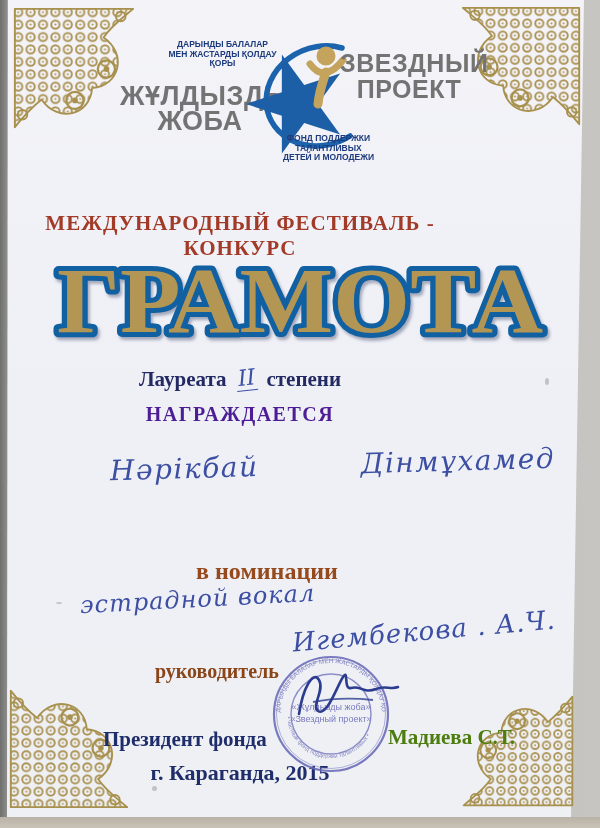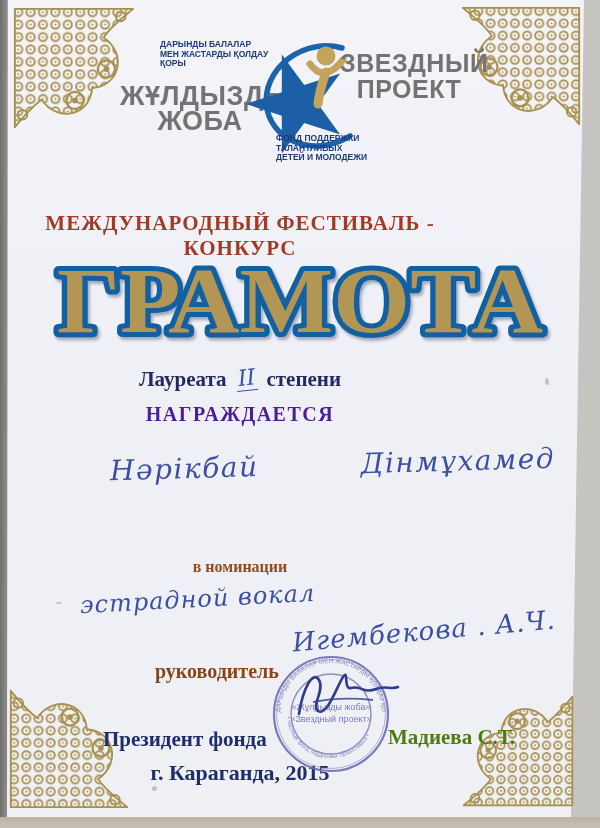--- a/index.html
+++ b/index.html
@@ -17,31 +17,31 @@
     background:linear-gradient(180deg,#b9b2a6,#c9c3b8);}
   .abs{position:absolute;}
   .preline{white-space:pre-line;}
   
   .orn{position:absolute;}
   .orn.tr{transform:scaleX(-1);}
   .orn.bl{transform:scaleY(-1);}
   .orn.br{transform:scale(-1,-1);}
   
   .logo-kk-small{font-family:"Liberation Sans",sans-serif;font-weight:700;font-size:8.5px;
-    line-height:9.5px;color:#1c3a7c;}
+    line-height:9.5px;text-align:center;color:#1c3a7c;}
   .logo-big{font-family:"Liberation Sans",sans-serif;font-weight:800;letter-spacing:.5px;
     text-align:center;color:#737373;}
   .festival{font-weight:700;font-size:21px;letter-spacing:1px;text-align:center;}
   .centerline{left:0;width:480px;text-align:center;}
   .laureate{font-size:21px;font-weight:700;}
   .hand{font-style:italic;font-family:"DejaVu Serif",serif;}
   .degree{display:inline-block;border-bottom:1.6px solid;padding:0 2px;margin:0 4px;
     transform:rotate(-6deg) translateY(-1px);font-weight:400;font-size:22px;}
   .awarded{font-size:20px;font-weight:700;letter-spacing:1.5px;}
-  .nomlabel{font-size:16px;font-weight:700;}
+  .nomlabel{font-size:24px;font-weight:700;padding-left:27px;}
   .superlabel{font-size:20px;font-weight:700;}
   .footer-line{font-size:21px;font-weight:700;}
   .speck{position:absolute;border-radius:50%;background:#9a9aa6;opacity:.55;}
 </style>
 </head>
 <body>
 
 <svg width="0" height="0" style="position:absolute" aria-hidden="true">
   <defs>
     <pattern id="lacePat" width="13" height="13" patternUnits="userSpaceOnUse">

